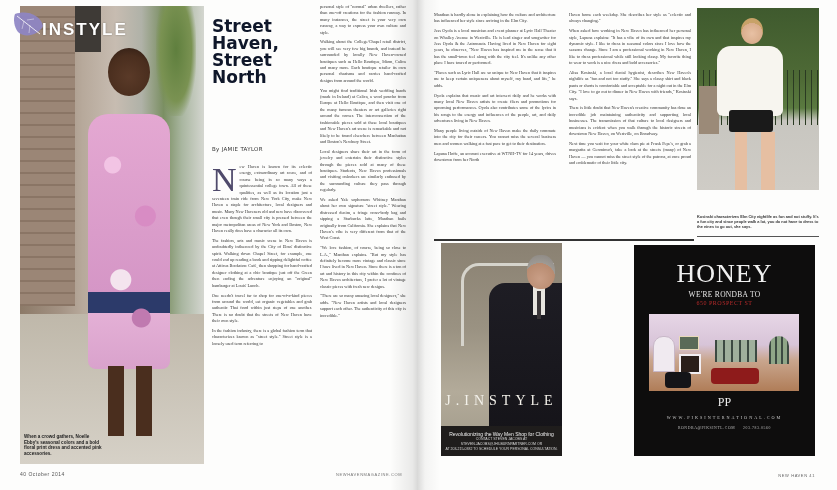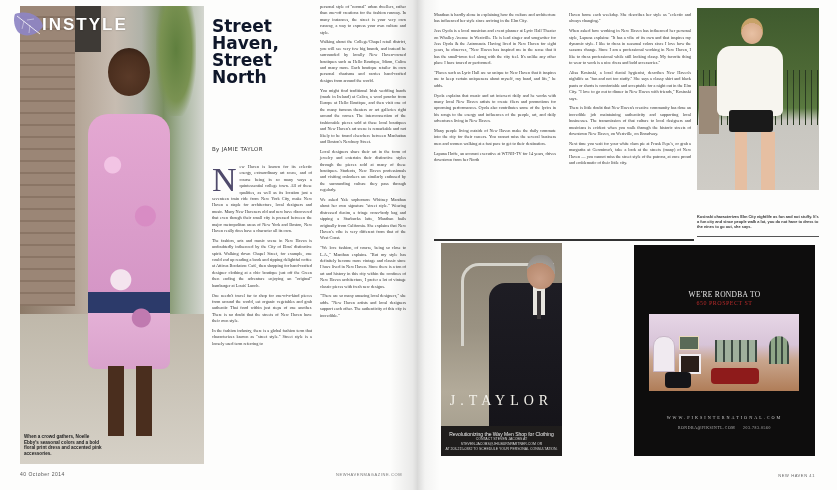--- a/index.html
+++ b/index.html
@@ -56,21 +56,21 @@
       radial-gradient(circle at 70% 40%, #d88cc4 0 10px, transparent 11px),
       radial-gradient(circle at 40% 65%, #f4e4ee 0 10px, transparent 11px),
       radial-gradient(circle at 65% 80%, #c07ab0 0 9px, transparent 10px),
       linear-gradient(180deg, #e4a8d2 0%, #d596c6 70%, #2c3a6a 70%, #2c3a6a 78%, #e4b0d6 78%, #d9a2cc 100%);
   }
   .hero-photo .person-legs {
     position: absolute; left: 88px; top: 360px; width: 44px; height: 70px;
     background: linear-gradient(90deg, #4a2e1e 0 16px, transparent 16px 28px, #4a2e1e 28px 44px);
   }
   .instyle-badge {
-    position: absolute; left: 12px; top: 10px; display: flex; align-items: center;
+    position: absolute; left: 12px; top: 10px; display: flex; align-items: flex-end;
   }
   .leaf-icon {
     width: 34px; height: 30px; position: relative;
   }
   .instyle-text {
     font-family: "Liberation Sans", sans-serif; font-weight: 700; font-size: 17px;
     letter-spacing: 2px; color: #ffffff; margin-left: -4px;
     text-shadow: 0 0 2px rgba(0,0,0,0.35);
   }
   .photo-caption {
@@ -316,40 +316,42 @@
   </div>
   <div class="right-caption">Kosinski characterizes Elm City nightlife as fun and not stuffy. It's a fun city and since people walk a lot, you do not have to dress to the nines to go out, she says.</div>
   <div class="rule rule-b"></div>
 
   <div class="ad-hilburn">
     <div class="rail"></div>
     <div class="man-coat"></div>
     <div class="shirt"></div>
     <div class="tie"></div>
     <div class="man-head"></div>
-    <div class="brand">J.TAYLOR</div>
+    <div class="brand">J.INSTYLE</div>
     <div class="footer">
       <div class="tagline">Revolutionizing the Way Men Shop for Clothing</div>
       <div class="contact">CONTACT STEVEN JACOBS AT STEVEN.JACOBS@JHILBURNPARTNER.COM OR</div>
       <div class="contact">AT 203-215-0382 TO SCHEDULE YOUR PERSONAL CONSULTATION.</div>
     </div>
   </div>
 
   <div class="ad-honey">
+    <div class="title">HONEY</div>
     <div class="sub">WE'RE RONDBA TO</div>
     <div class="addr">650 PROSPECT ST</div>
     <div class="room">
       <div class="shelf"></div>
       <div class="painting"></div>
       <div class="fireplace"></div>
       <div class="window-a"></div>
       <div class="window-b"></div>
       <div class="sofa-red"></div>
       <div class="sofa-black"></div>
     </div>
+    <div class="logo">PP</div>
     <div class="web">WWW.PIKSINTERNATIONAL.COM</div>
     <div class="email">
       <span>RONDBA@PIKSINTL.COM</span>
       &nbsp;&nbsp;&nbsp;
       <span>203.783.0560</span>
     </div>
   </div>
 
   <div class="folio-right">NEW HAVEN  41</div>
 

